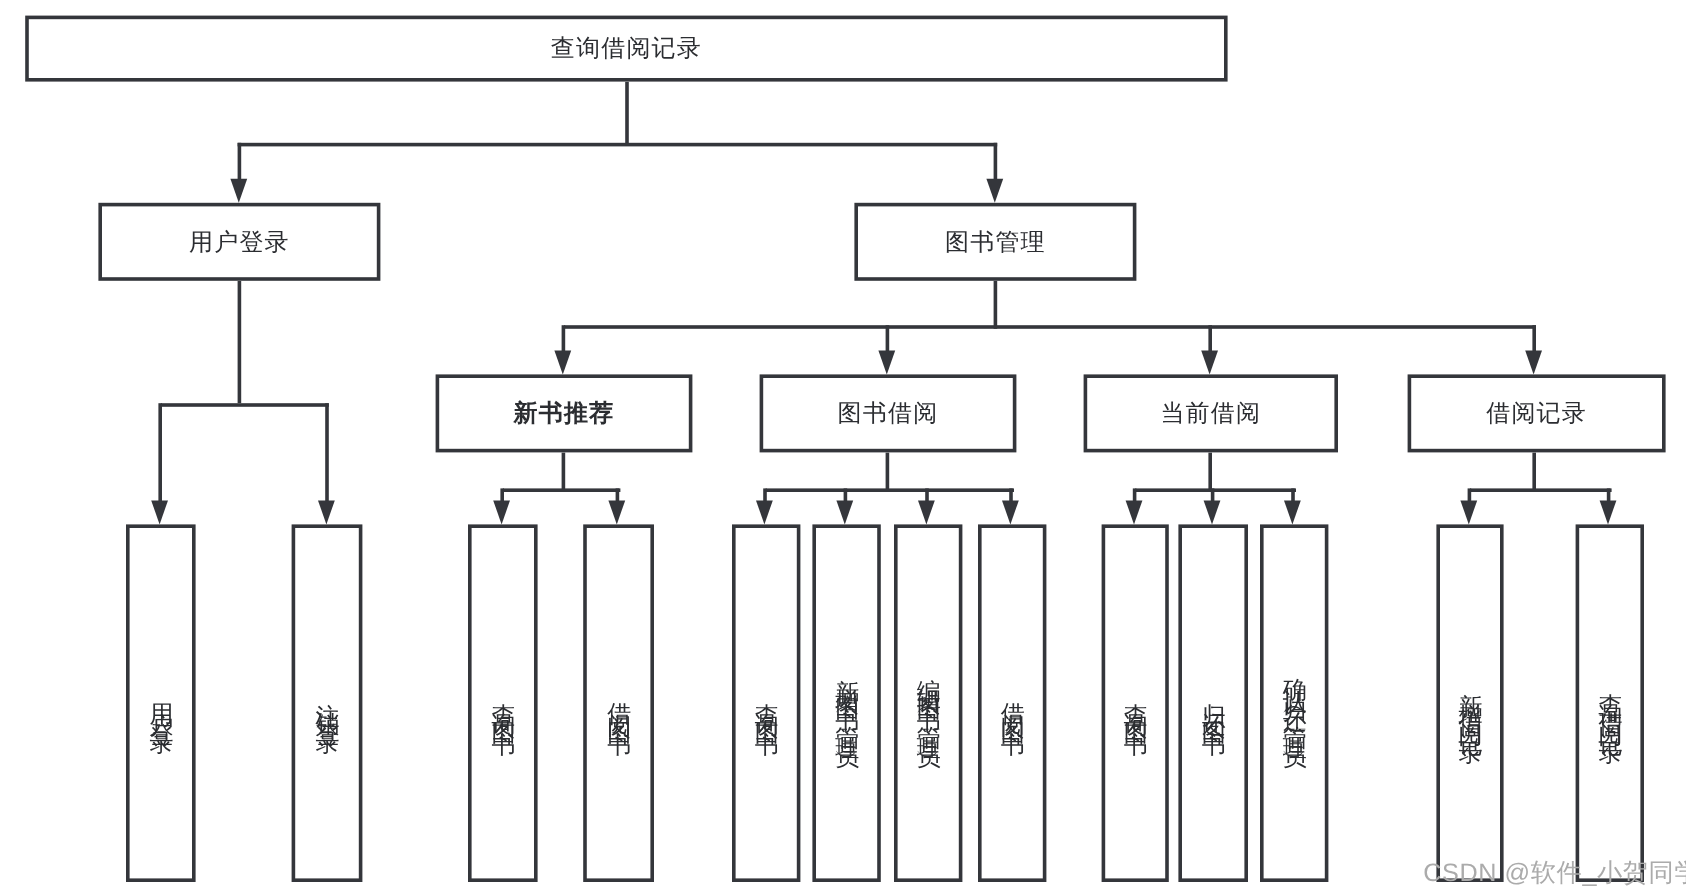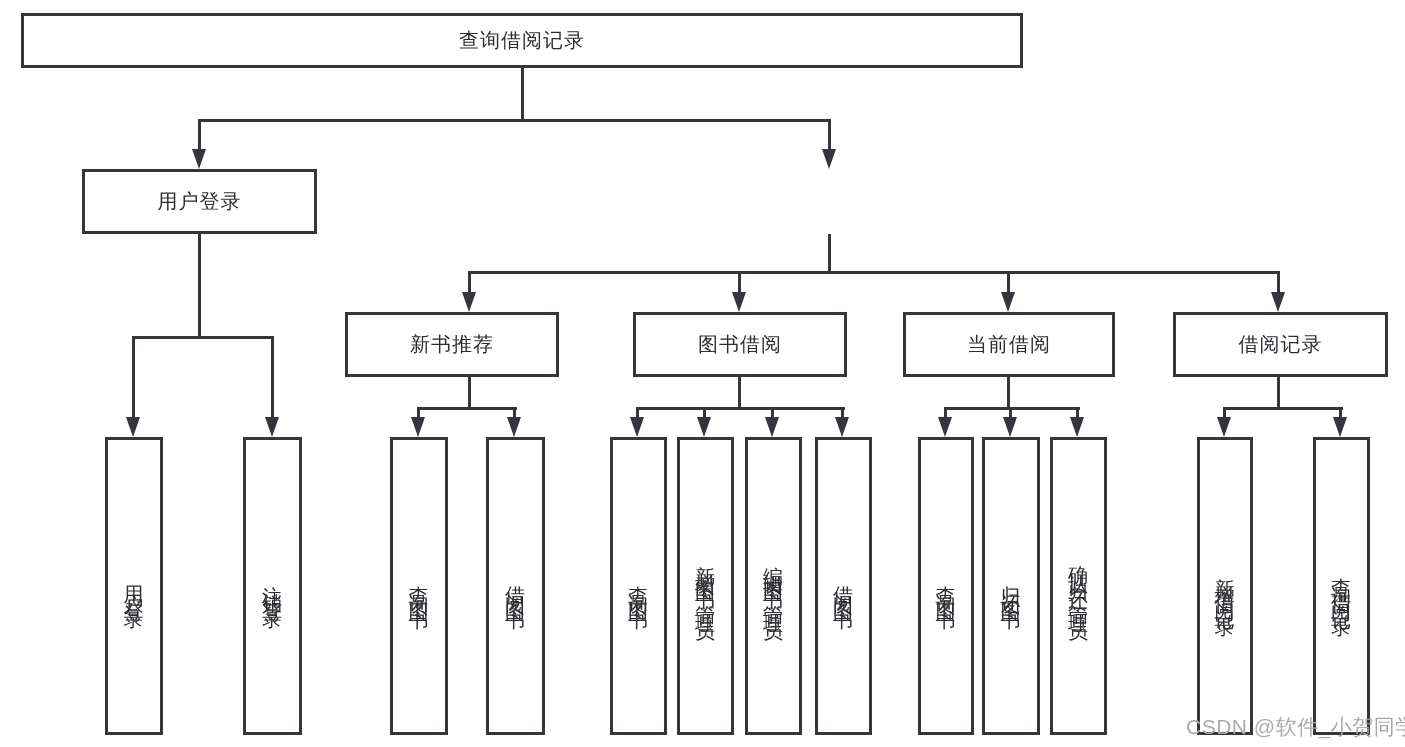--- a/index.html
+++ b/index.html
@@ -121,22 +121,25 @@
   <div class="vl" style="left:1339px;top:407px;height:14px;"></div>
   <div class="ah" style="left:1333px;top:417px;"></div>
 
   <div class="box" style="left:21px;top:13px;width:1002px;height:55px;">
     <span>查询借阅记录</span>
   </div>
 
   <div class="box" style="left:82px;top:169px;width:235px;height:65px;">
     <span>用户登录</span>
   </div>
+  <div class="box" style="left:712px;top:169px;width:235px;height:65px;">
+    <span>图书管理</span>
+  </div>
 
-  <div class="box" style="left:345px;top:312px;width:214px;height:65px;">
+  <div class="box" style="left:363px;top:312px;width:214px;height:65px;font-weight:bold;">
     <span>新书推荐</span>
   </div>
   <div class="box" style="left:903px;top:312px;width:212px;height:65px;">
     <span>当前借阅</span>
   </div>
   <div class="box" style="left:633px;top:312px;width:214px;height:65px;">
     <span>图书借阅</span>
   </div>
   <div class="box" style="left:1173px;top:312px;width:215px;height:65px;">
     <span>借阅记录</span>

